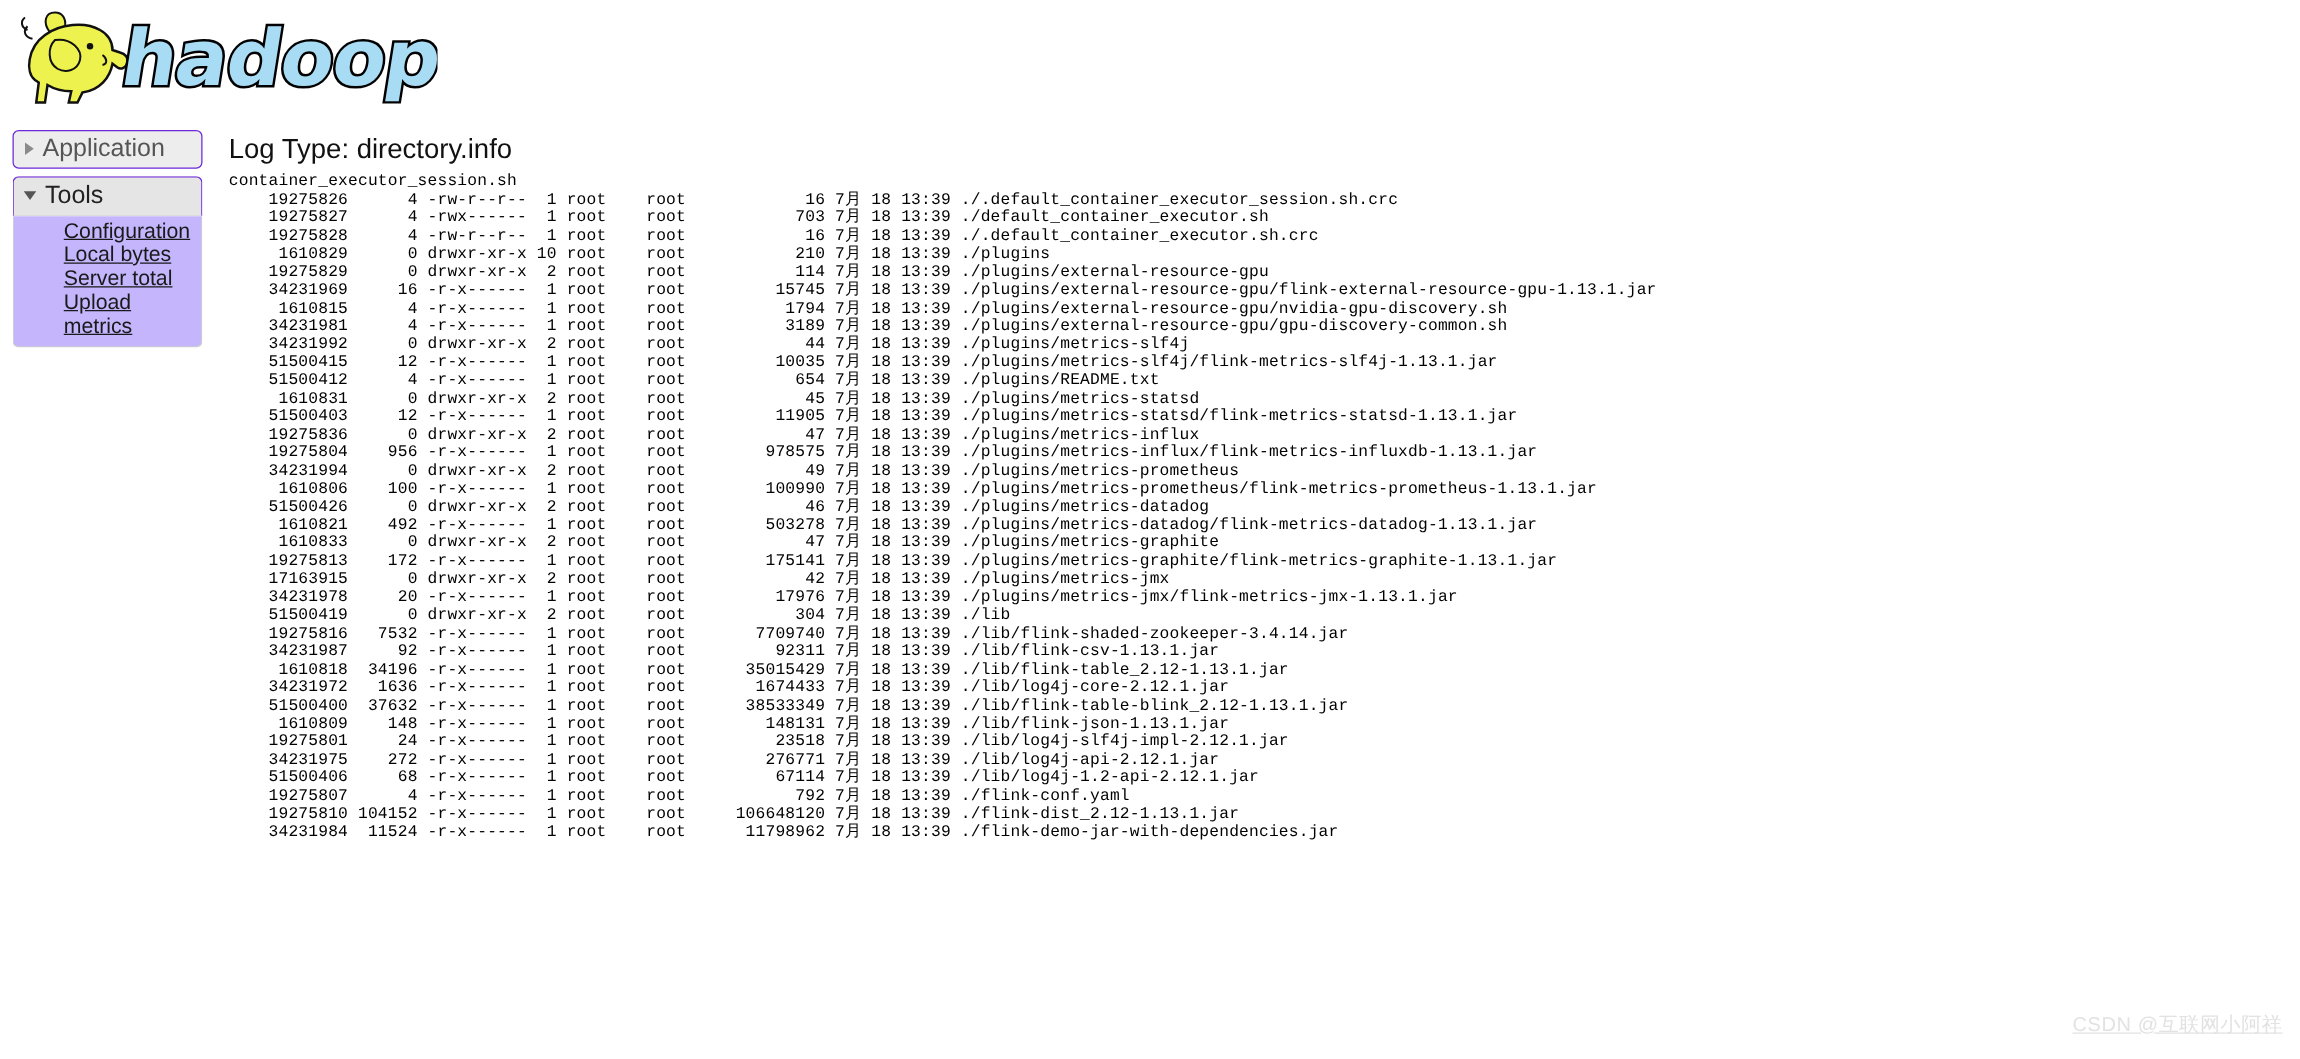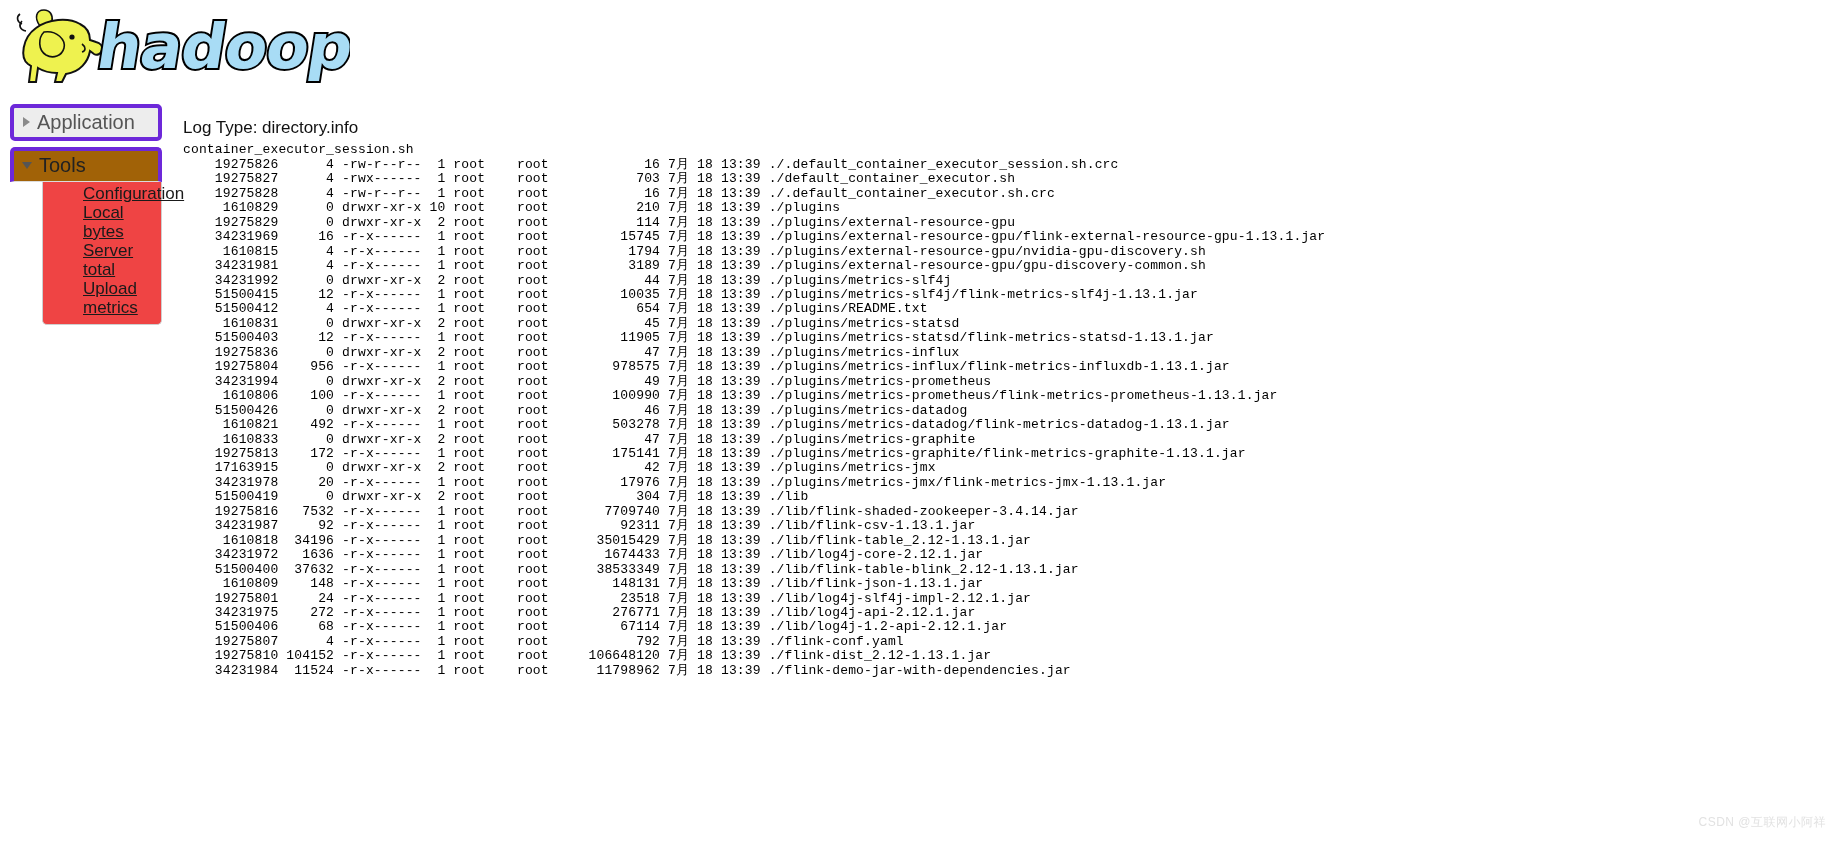--- a/index.html
+++ b/index.html
@@ -31,33 +31,33 @@
   #sidebar {
     position: absolute;
     left: 10px;
     top: 104px;
     width: 152px;
   }
   .nav-section {
     margin-bottom: 6px;
   }
   .nav-header {
-    border: 4px solid #6d28d9;
+    border: 1px solid #6d28d9;
     border-radius: 5px;
     background: #ededed;
     padding: 3px 6px 4px 6px;
     font-size: 20px;
     color: #555555;
     display: flex;
     align-items: center;
     gap: 7px;
     line-height: 1.12;
   }
   .nav-header.open {
-    background: #a16207;
+    background: #e5e5e5;
     color: #222222;
     border-radius: 5px 5px 0 0;
     border-bottom: 1px solid #dcdcdc;
   }
   .tri {
     display: inline-block;
     width: 0;
     height: 0;
     flex: none;
   }
@@ -70,23 +70,22 @@
   .tri-down {
     border-left: 5px solid transparent;
     border-right: 5px solid transparent;
     border-top: 7px solid #555555;
     margin-left: 2px;
   }
   .nav-body {
     border: 1px solid #cfcfcf;
     border-top: none;
     border-radius: 0 0 5px 5px;
-    background: #ef4444;
+    background: #c4b5fd;
     padding: 2px 0 7px 0;
-    margin-left: 32px;
   }
   .nav-links {
     list-style: none;
     margin: 0;
     padding: 0 6px 0 40px;
   }
   .nav-links li {
     font-size: 17px;
     line-height: 1.12;
     padding: 0;
@@ -101,25 +100,24 @@
   }
 
   
   #main {
     position: absolute;
     left: 183px;
     top: 104px;
     right: 0;
   }
   .meta-line {
-    font-size: 17px;
+    font-size: 22px;
     line-height: 1.38;
     color: #111111;
     white-space: nowrap;
-    margin-top: 12px;
   }
   .meta-line .label { }
   #showing-line a {
     color: #1a1a1a;
     text-decoration: underline;
   }
 
   
   #log-pre {
     margin: 4px 0 0 0;
@@ -129,24 +127,25 @@
     letter-spacing: 0.15px;
     white-space: pre;
     color: #000000;
   }
 
   
   #watermark {
     position: absolute;
     right: 14px;
     bottom: 16px;
-    font-size: 12px;
+    font-size: 16px;
     color: #e2e2e2;
     letter-spacing: 0.5px;
     user-select: none;
+    text-decoration: underline;
   }
 </style>
 </head>
 <body>
 
 <div id="logo-area">
   <svg id="logo-svg" width="340" height="86" viewBox="0 0 340 86">
 
     <g>
       <path d="M30 24 C24 16, 26 8, 34 8 C40 8, 43 13, 42 19 Z" fill="#eef24f" stroke="#111" stroke-width="1.6"></path>

